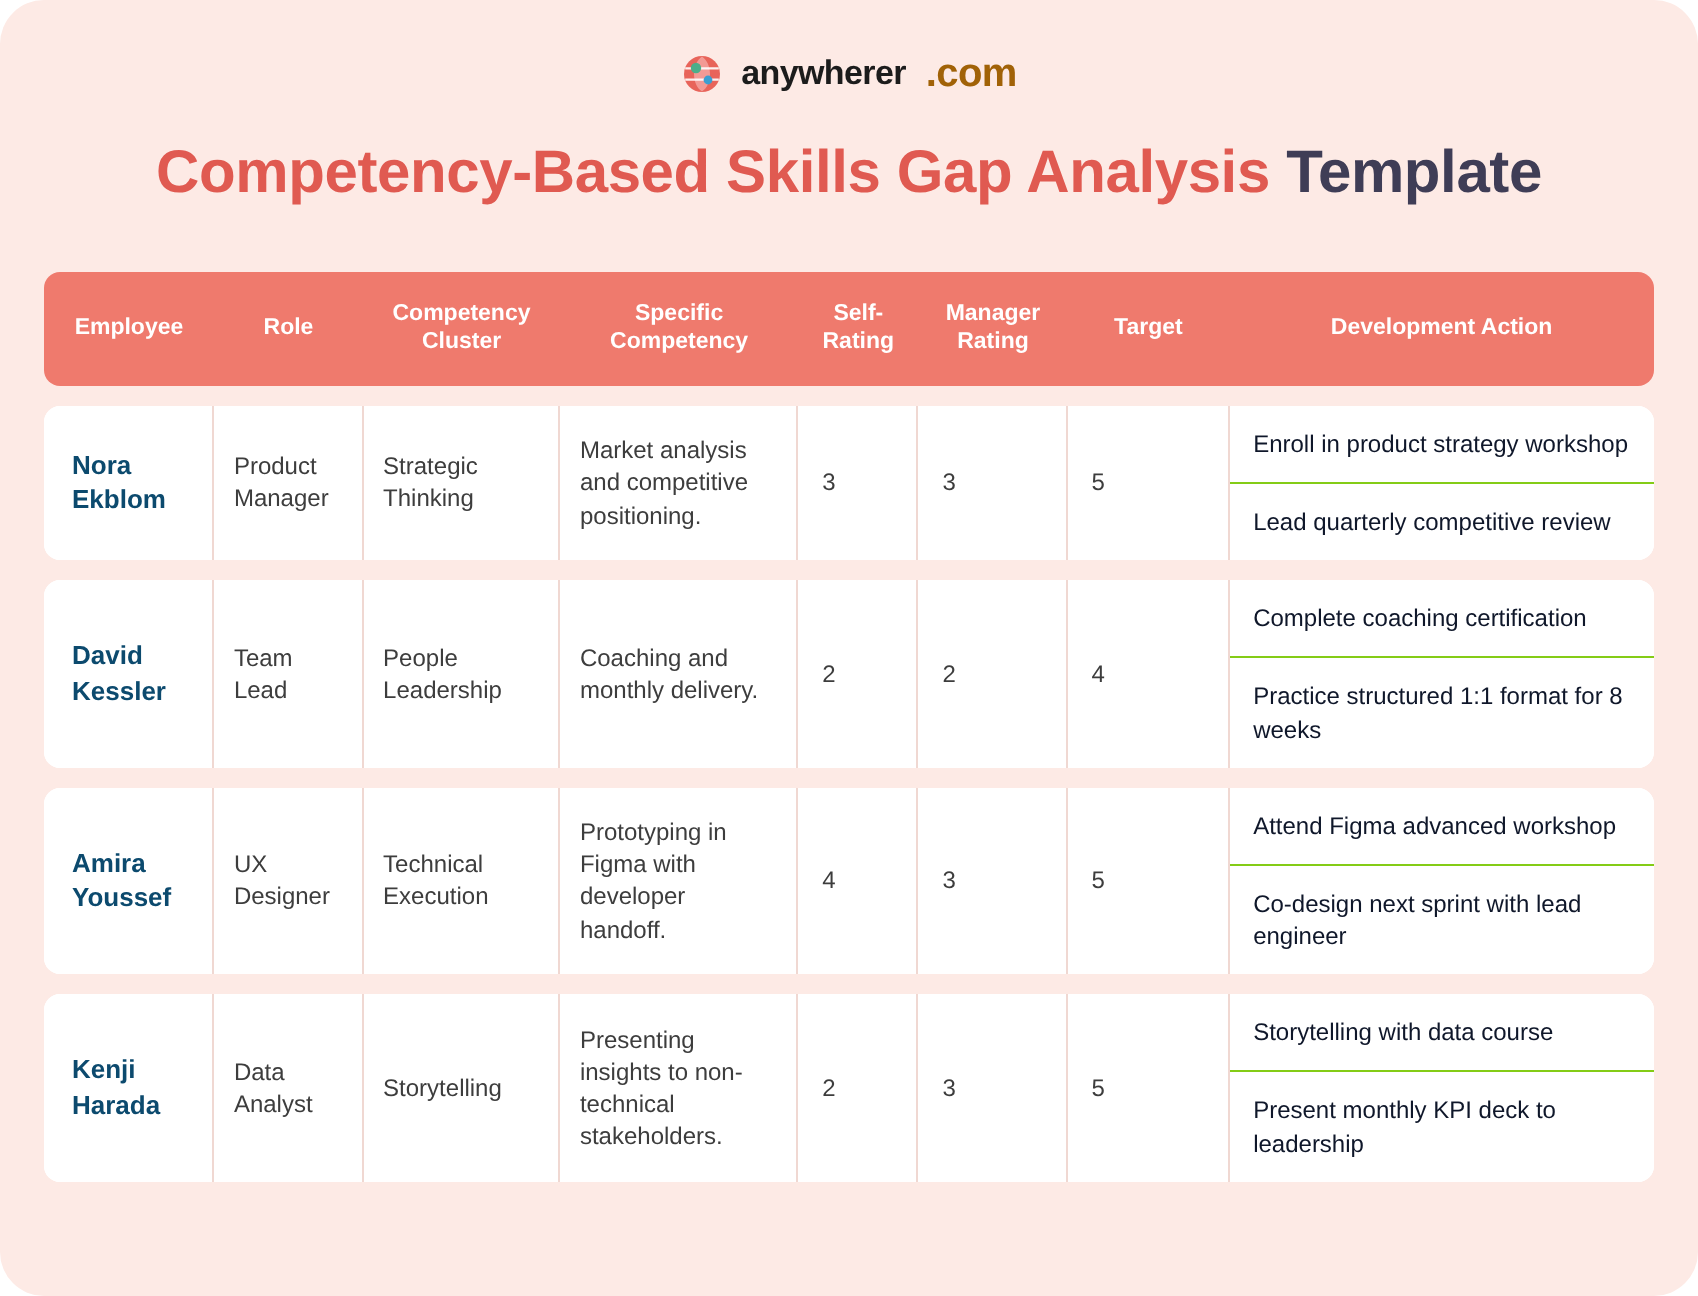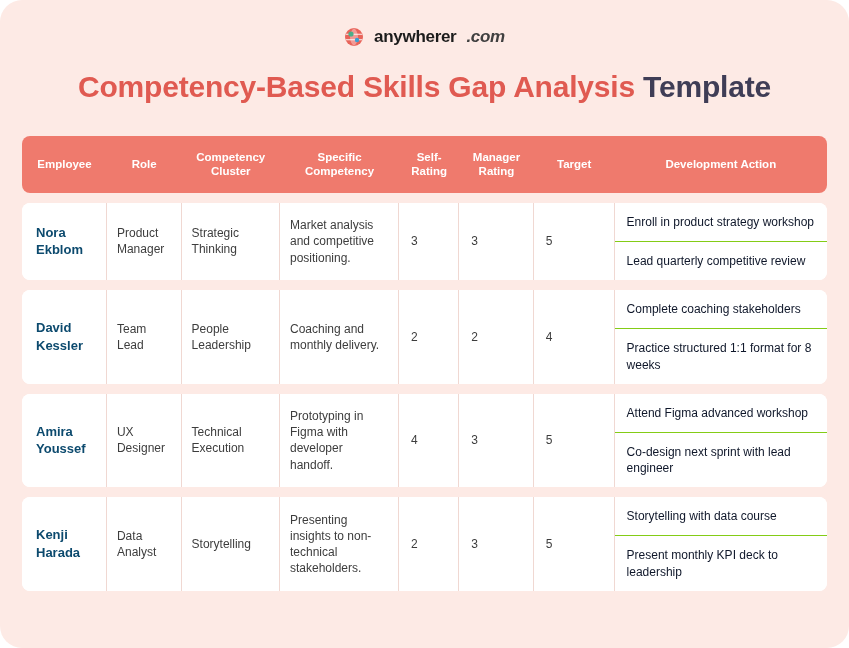--- a/index.html
+++ b/index.html
@@ -36,25 +36,24 @@
     height: 20px;
     display: block;
   }
   .brand-name {
     font-size: 17px;
     font-weight: bold;
     color: #1c1c1c;
     letter-spacing: -0.3px;
   }
   .brand-tld {
-    font-size: 17px;
-    font-weight: bold;
-    color: #404040;
+    font-size: 20px;
+    font-weight: bold;
+    color: #a16207;
     letter-spacing: -0.3px;
-    font-style: italic;
   }
   
   .title {
     text-align: center;
     font-size: 30px;
     font-weight: bold;
     color: #3f3d56;
     margin: 18px 0 22px 0;
     letter-spacing: -0.2px;
   }
@@ -181,21 +180,21 @@
       </tr>
       <tr>
         <td class="name">David Kessler</td>
         <td>Team Lead</td>
         <td>People Leadership</td>
         <td>Coaching and monthly delivery.</td>
         <td class="num">2</td>
         <td class="num">2</td>
         <td class="num">4</td>
         <td class="actions">
-          <div class="action-item">Complete coaching stakeholders</div>
+          <div class="action-item">Complete coaching certification</div>
           <div class="action-item">Practice structured 1:1 format for 8 weeks</div>
         </td>
       </tr>
       <tr>
         <td class="name">Amira Youssef</td>
         <td>UX Designer</td>
         <td>Technical Execution</td>
         <td>Prototyping in Figma with developer handoff.</td>
         <td class="num">4</td>
         <td class="num">3</td>

